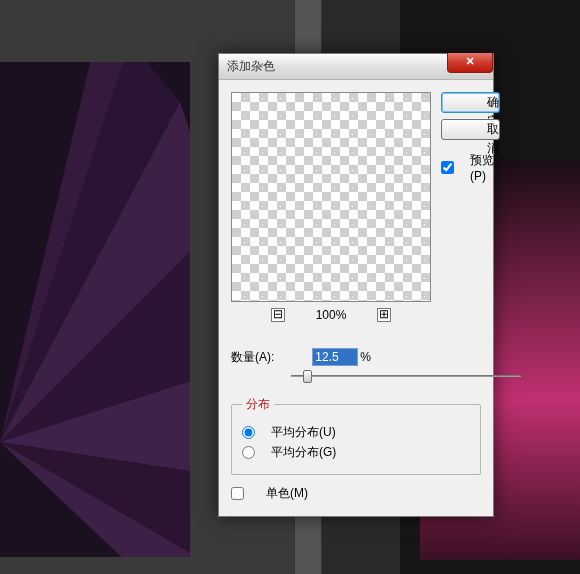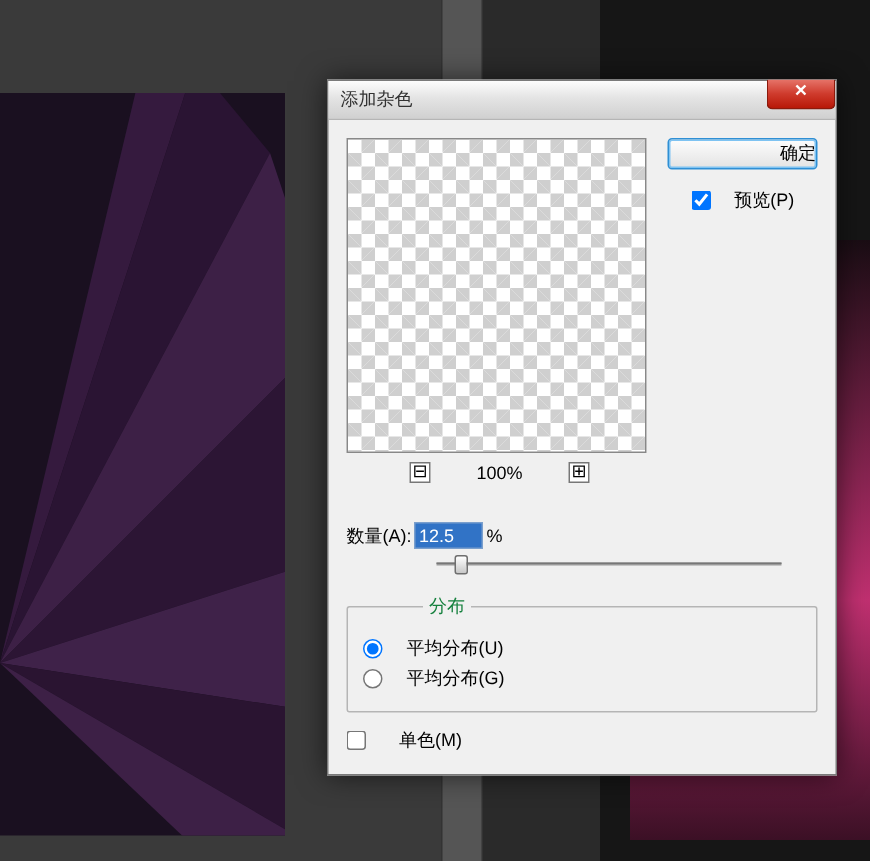--- a/index.html
+++ b/index.html
@@ -3,21 +3,21 @@
 <meta charset="utf-8">
 <style>
   *{box-sizing:border-box;margin:0;padding:0;font-family:"Microsoft YaHei",SimSun,sans-serif;font-size:12px;}
   body{width:580px;height:574px;background:#2a2a2a;overflow:hidden;position:relative;}
   .canvas-bg{position:absolute;left:0;top:0;width:300px;height:574px;background:#3a3a3a;}
   .canvas{position:absolute;left:0;top:62px;width:190px;height:495px;background:#1a1020;overflow:hidden;}
   .shape{position:absolute;left:0;top:0;}
   .ruler-v{position:absolute;left:294px;top:0;width:28px;height:574px;background:#555;border-left:1px solid #333;border-right:1px solid #333;}
   .right-bg{position:absolute;right:0;top:0;width:180px;height:574px;background:#161616;}
   .right-grad{position:absolute;right:0;top:160px;width:160px;height:400px;background:linear-gradient(180deg,#1a0d14 0%,#c03070 60%,#3b1025 100%);}
-  .dialog{position:absolute;left:218px;top:53px;width:340px;background:#f0f0f0;border:1px solid #7a7a7a;box-shadow:0 0 18px rgba(0,0,0,0.6);}
+  .dialog{position:absolute;left:218px;top:53px;width:276px;background:#f0f0f0;border:1px solid #7a7a7a;box-shadow:0 0 18px rgba(0,0,0,0.6);}
   .titlebar{height:26px;background:linear-gradient(180deg,#fdfdfd 0%,#e4e4e4 45%,#d0d0d0 100%);border-bottom:1px solid #b5b5b5;position:relative;display:flex;align-items:center;padding-left:8px;}
   .titlebar span{color:#333;}
   .close-btn{position:absolute;right:0;top:-1px;width:46px;height:20px;background:linear-gradient(180deg,#e67469 0%,#cf3b2d 50%,#b81808 100%);border:1px solid #8b1a0c;border-top:none;border-radius:0 0 4px 4px;color:#fff;text-align:center;line-height:17px;font-weight:bold;font-size:11px;cursor:pointer;}
   .body{padding:12px 12px 14px 12px;}
   .preview-row{display:flex;gap:10px;}
   .preview-col{flex:1;}
   .preview-box{width:200px;height:210px;border:1px solid #888;background-color:#fff;
     background-image:
       linear-gradient(45deg,#cfcfcf 25%,transparent 25%),
       linear-gradient(-45deg,#cfcfcf 25%,transparent 25%),
@@ -27,27 +27,27 @@
     background-position:0 0,0 9px,9px -9px,-9px 0;}
   .zoom-row{display:flex;align-items:center;justify-content:center;gap:26px;margin-top:6px;}
   .sq-btn{width:14px;height:14px;border:1px solid #777;background:#fff;line-height:10px;text-align:center;font-size:12px;cursor:pointer;user-select:none;}
   .zoom-val{min-width:40px;text-align:center;}
   .side-col{width:100px;display:flex;flex-direction:column;gap:6px;align-items:stretch;}
   .btn{height:21px;border:1px solid #707070;background:linear-gradient(180deg,#fdfdfd,#e3e3e3);border-radius:3px;cursor:pointer;text-align:right;line-height:19px;padding-left:45px;}
   .btn.primary{border:1px solid #2f8fd4;box-shadow:0 0 0 1px #7ec3f2 inset;}
   .check-row{display:flex;align-items:center;gap:16px;margin-top:6px;justify-content:center;}
   input[type=checkbox],input[type=radio]{margin:0;}
   .amount-row{display:flex;align-items:center;gap:2px;margin-top:26px;}
-  .amount-input{width:46px;height:18px;border:1px solid #7a9fcd;background:#fff;color:#000;padding:0 2px;}
+  .amount-input{width:46px;height:18px;border:1px solid #7a9fcd;background:#fff;color:#000;padding:0 2px;margin-left:36px;}
   .amount-input.sel{background:#3173c6;color:#fff;}
   .slider-wrap{position:relative;height:16px;margin-top:2px;margin-left:60px;width:230px;}
   .slider-track{position:absolute;left:0;right:0;top:7px;height:2px;background:#9a9a9a;border-top:1px solid #777;}
   .slider-thumb{position:absolute;top:2px;width:9px;height:13px;background:linear-gradient(180deg,#fff,#c8c8c8);border:1px solid #6f6f6f;border-radius:2px;cursor:pointer;}
   fieldset{border:1px solid #b5b5b5;border-radius:2px;margin-top:12px;padding:8px 10px 10px 10px;}
-  legend{padding:0 4px;color:#15803d;margin-left:40px;}
+  legend{padding:0 4px;color:#b91c1c;}
   .radio-row{display:flex;align-items:center;gap:16px;margin:3px 0;}
   .mono-row{display:flex;align-items:center;gap:22px;margin-top:10px;}
 </style>
 </head>
 <body>
 
 <div class="canvas-bg"></div>
 <div class="canvas">
   <svg class="shape" width="420" height="520" viewBox="0 0 420 520">
     <g fill="#2a1530" stroke="#000" stroke-width="0">
@@ -75,20 +75,21 @@
       <div class="preview-col">
         <div class="preview-box"></div>
         <div class="zoom-row">
           <div class="sq-btn">⊟</div>
           <div class="zoom-val">100%</div>
           <div class="sq-btn">⊞</div>
         </div>
       </div>
       <div class="side-col">
         <div class="btn primary">确定</div>
+        <div class="btn">取消</div>
         <label class="check-row">
           <input type="checkbox" id="cb-preview" checked="" style="">
           <span>预览(P)</span>
         </label>
       </div>
     </div>
 
     <div class="amount-row">
       <span>数量(A):</span>
       <input class="amount-input sel" value="12.5" style="">

